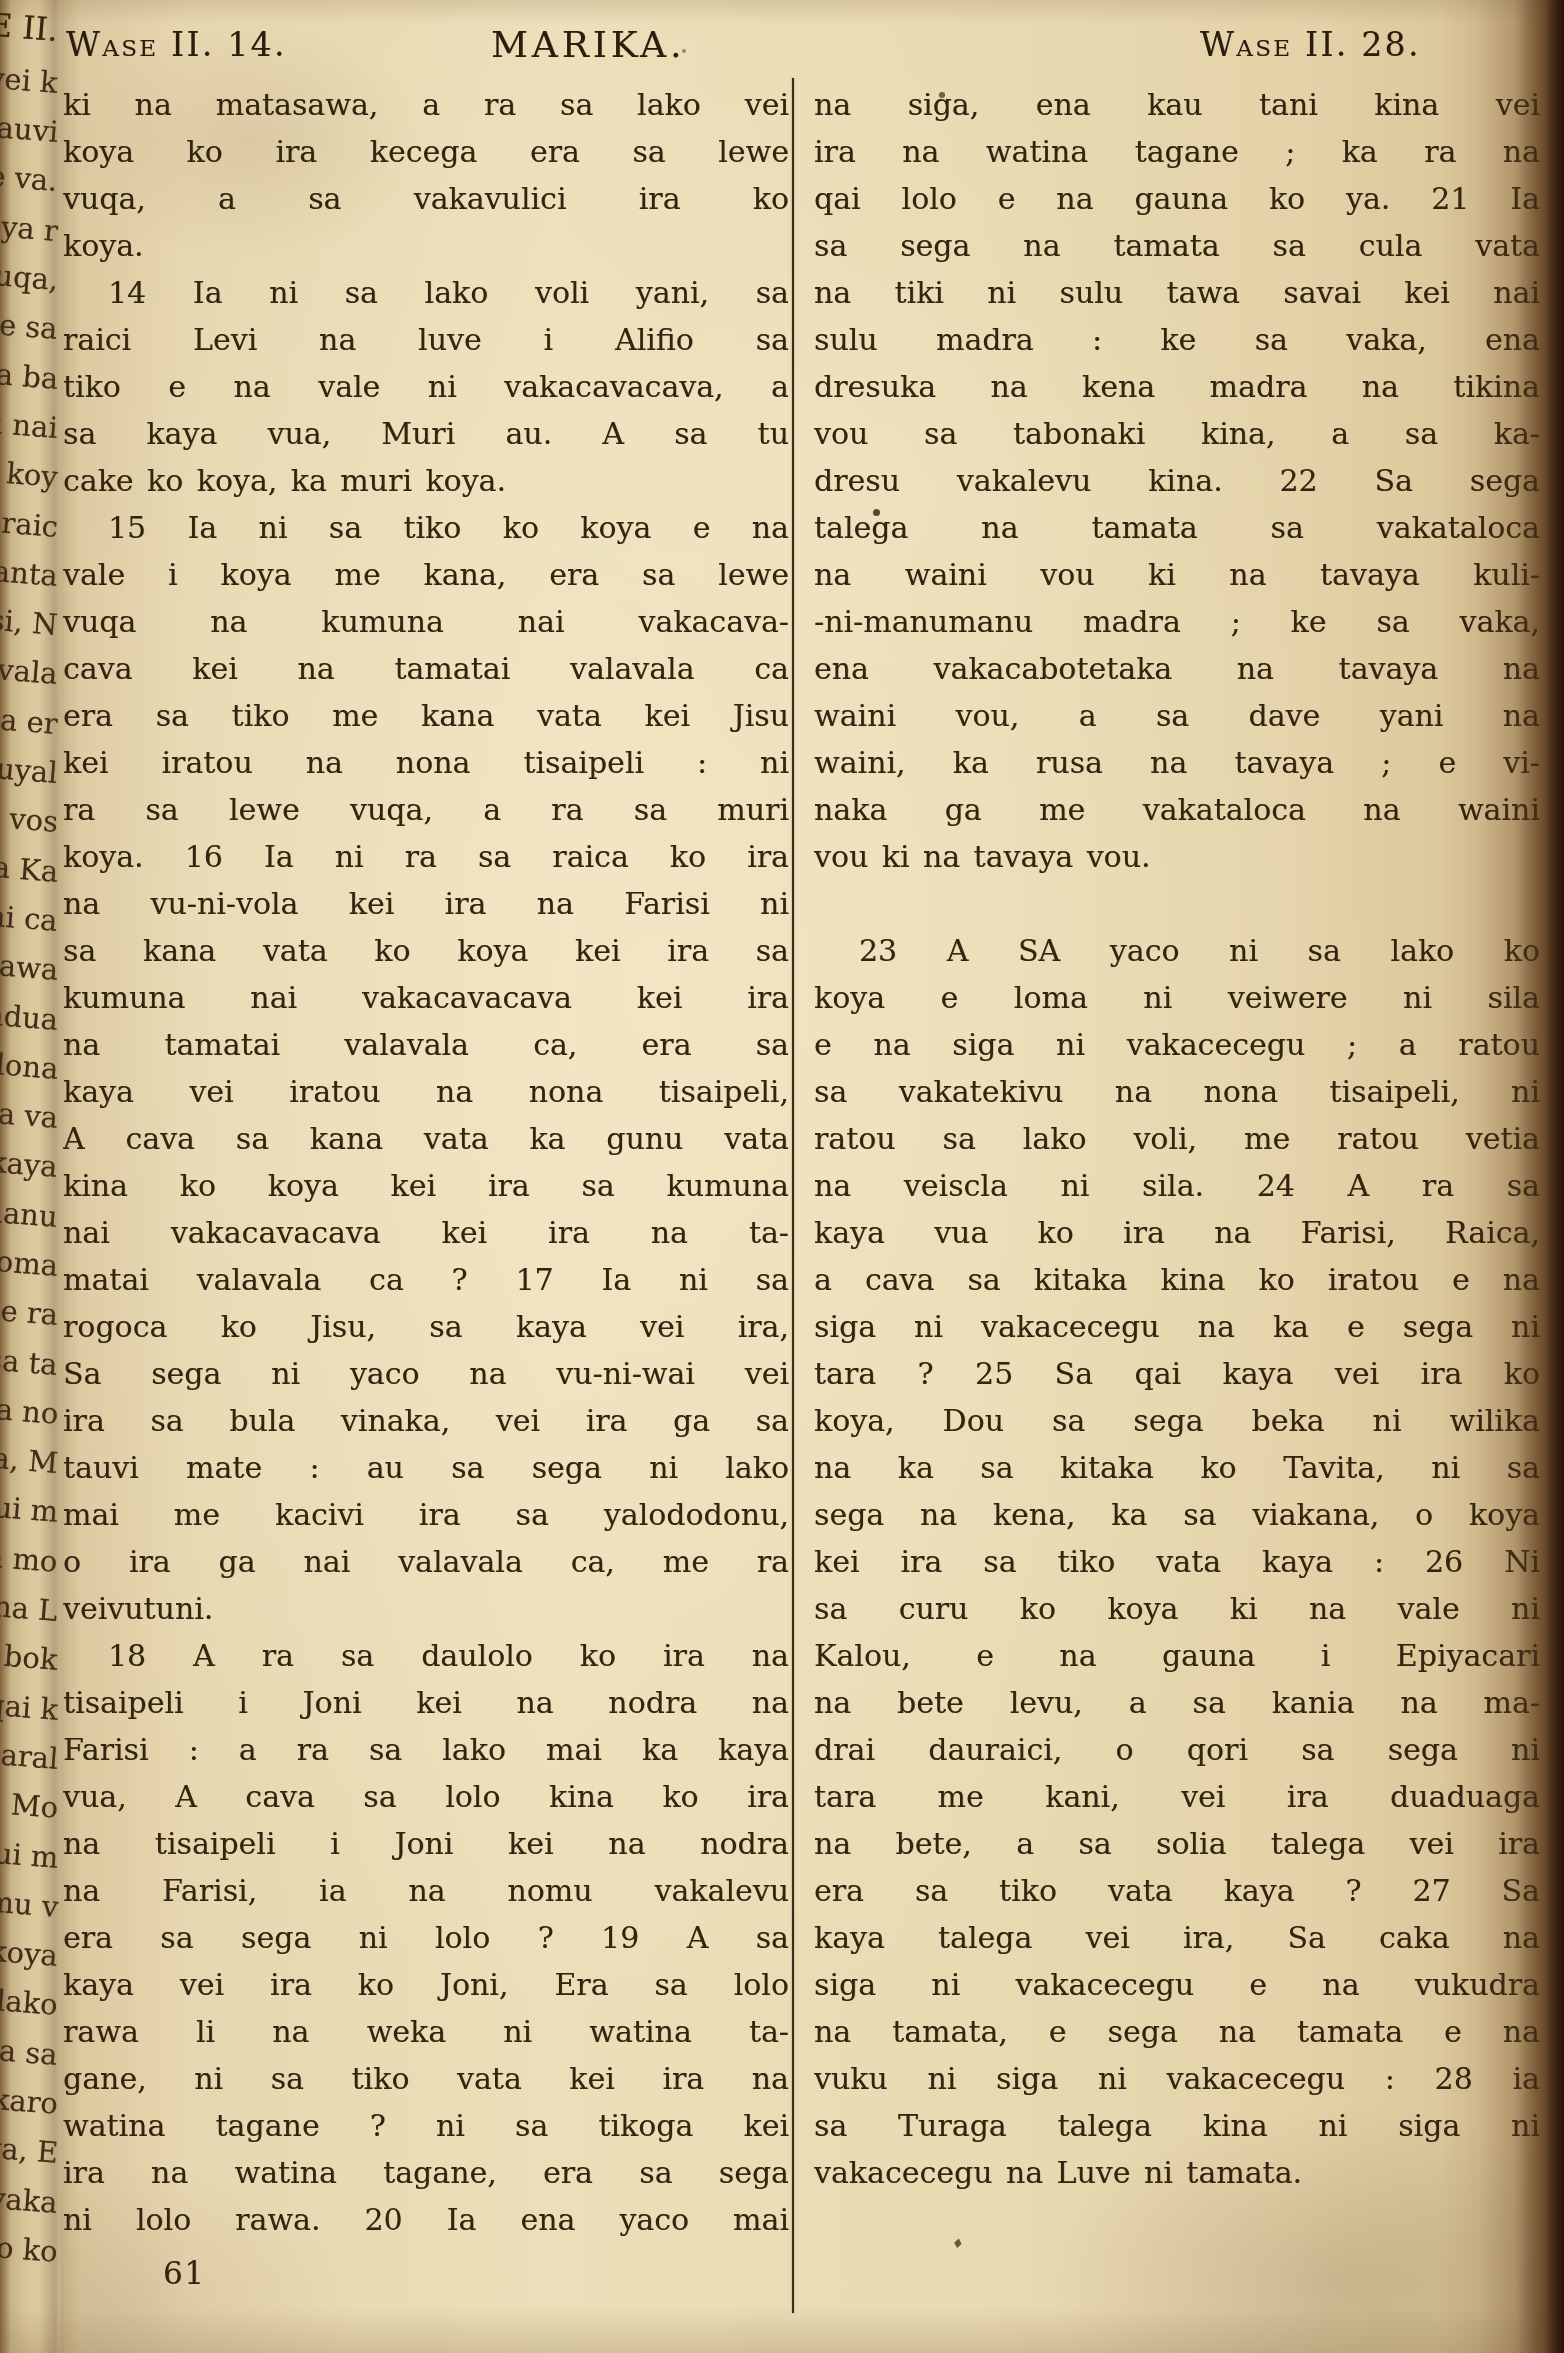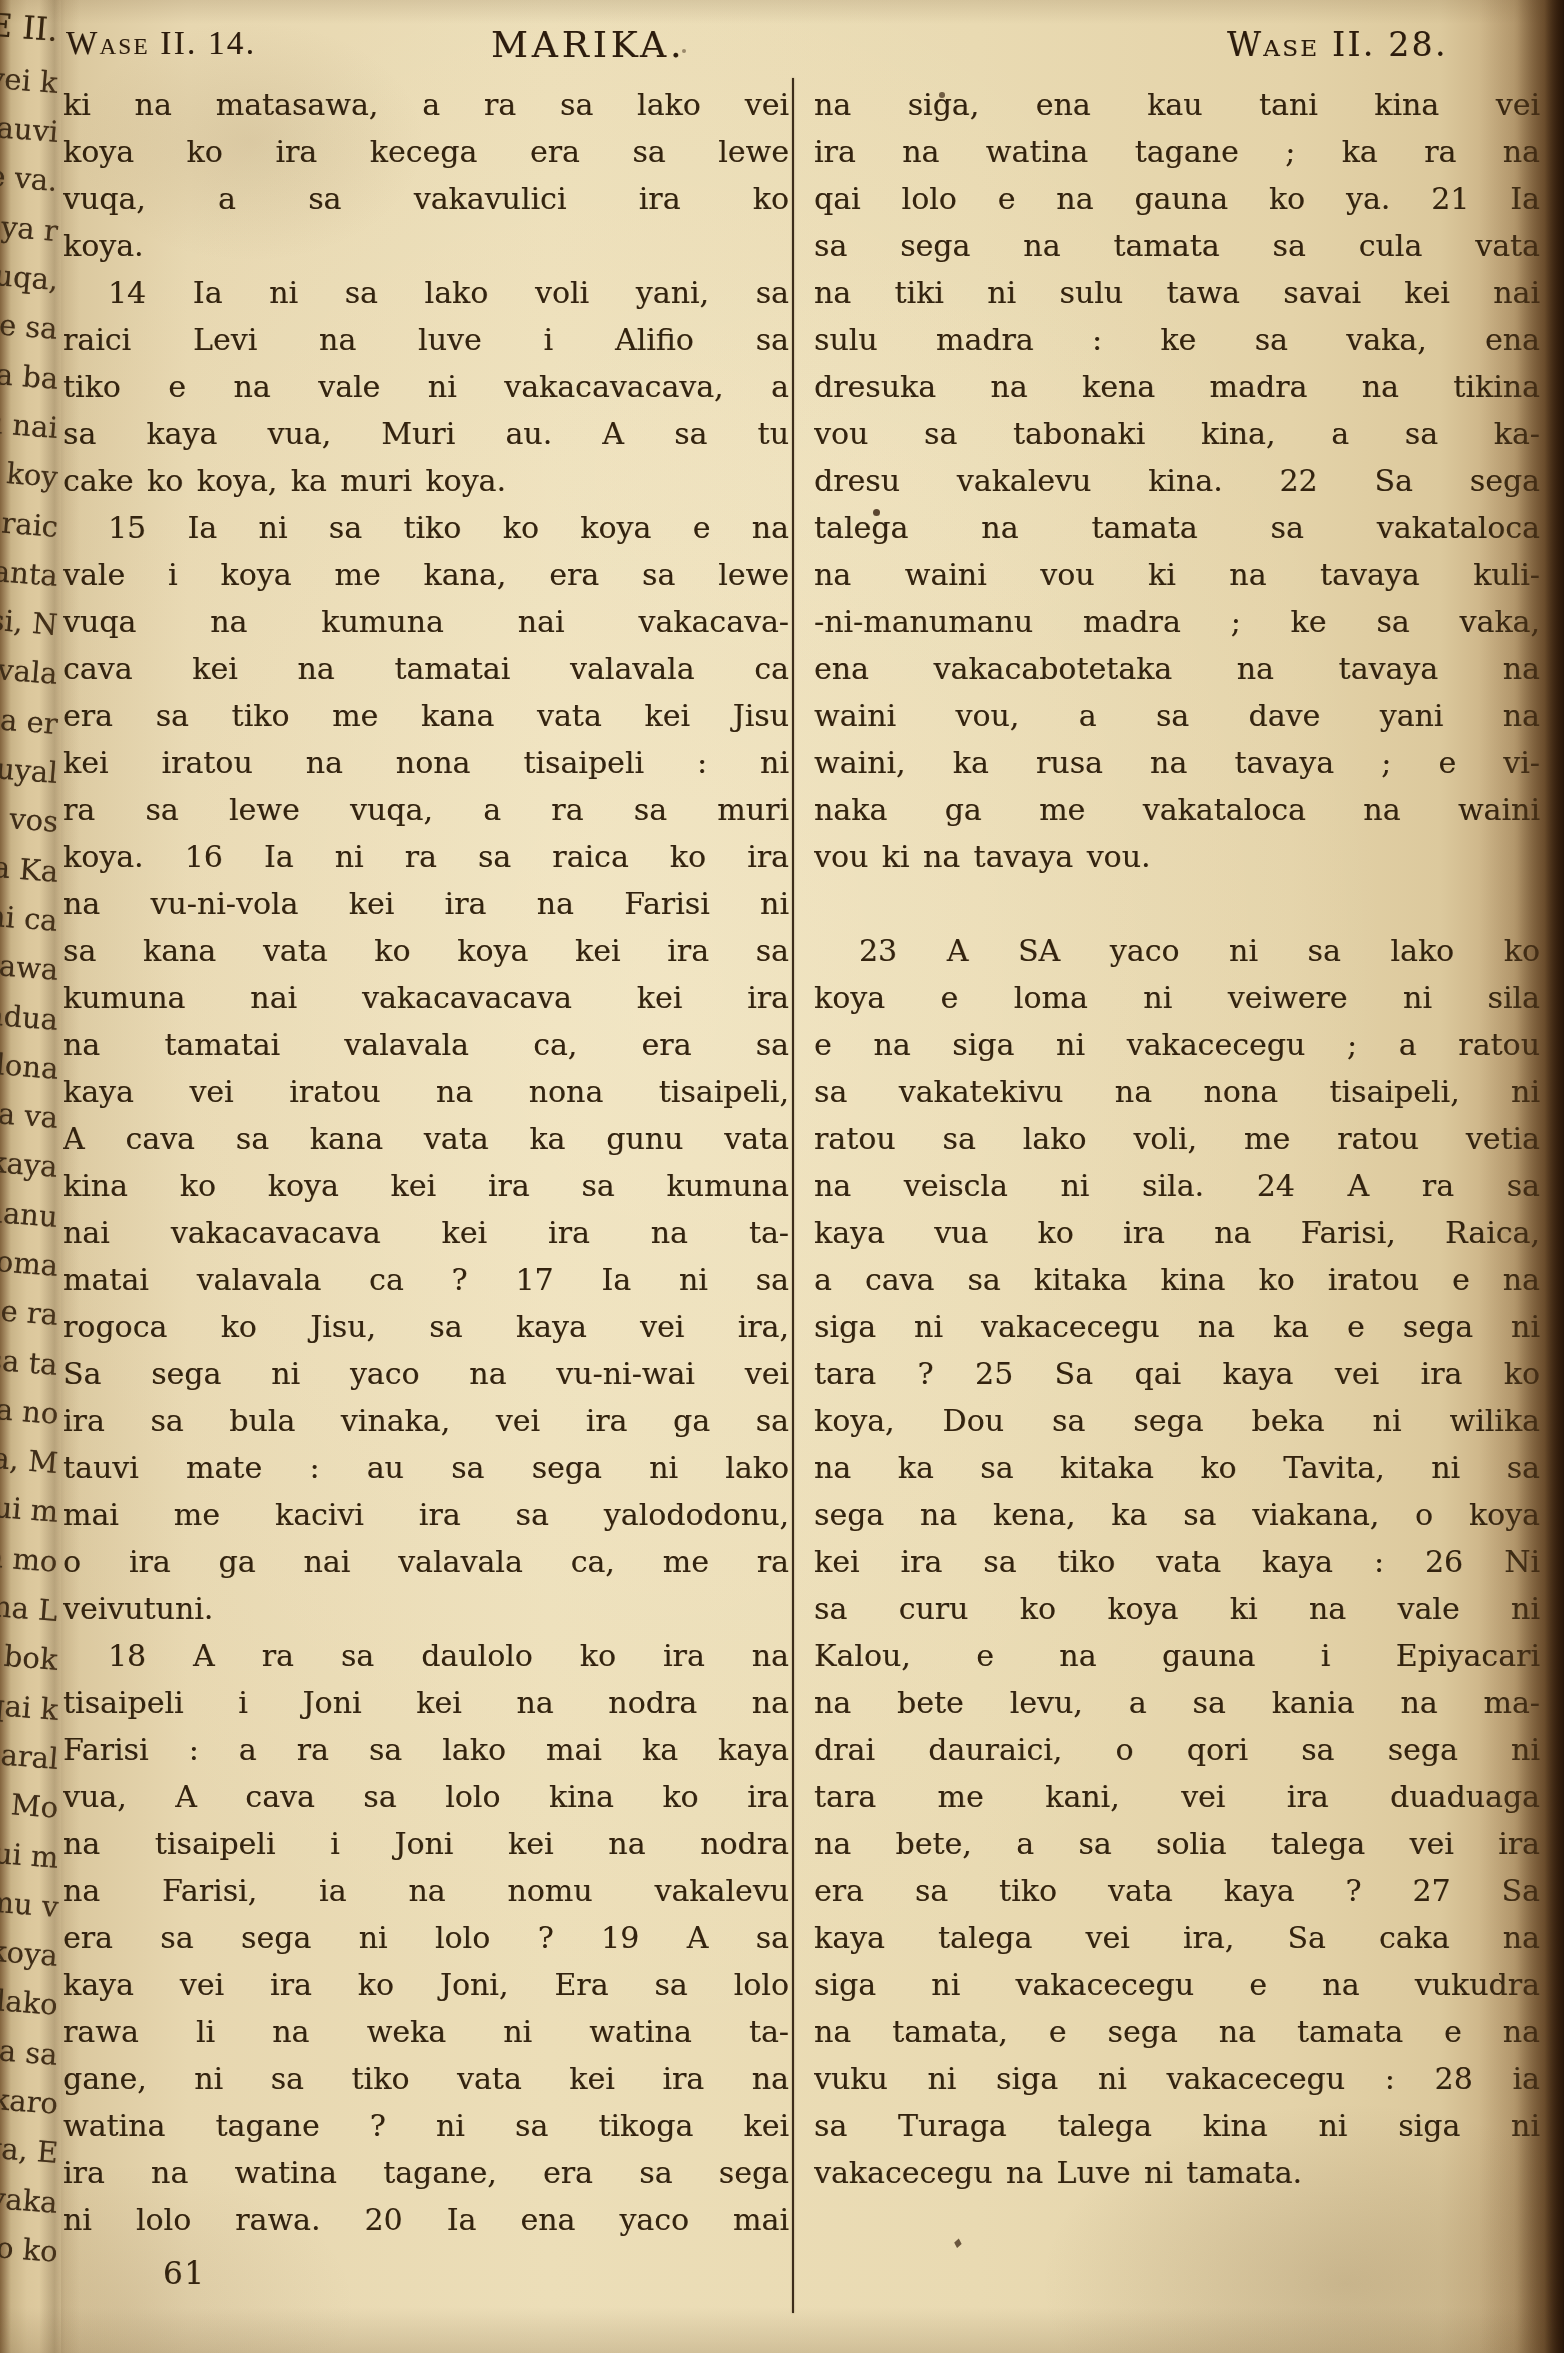--- a/index.html
+++ b/index.html
@@ -39,22 +39,22 @@
   .frag-header{font-size:32px;font-variant:small-caps;color:#35240f;}
   .fold{
     position:absolute;left:39px;top:0;width:41px;height:2354px;pointer-events:none;
     background:linear-gradient(to right, rgba(90,65,35,0) 0%, rgba(90,65,35,.30) 38%, rgba(130,100,60,.14) 64%, rgba(0,0,0,0) 100%);
   }
   .header-left,.header-right{
     position:absolute;top:25px;font-size:33px;color:#2c1c0d;
     font-variant:small-caps;letter-spacing:2.3px;
     text-shadow:0.4px 0.4px 0.6px rgba(44,28,13,.4);
   }
-  .header-left{left:66px;font-family:Liberation Serif, serif;}
-  .header-right{left:1227px;}
+  .header-left{left:66px;}
+  .header-right{left:1200px;}
   .header-center{
     position:absolute;left:491px;top:23.5px;font-size:36px;color:#2c1c0d;
     letter-spacing:3.9px;text-shadow:0.4px 0.4px 0.6px rgba(44,28,13,.4);
   }
   .divider{
     position:absolute;left:792px;top:78px;width:2.3px;height:2235px;
     background:#3c2c1a;box-shadow:0 0 1.6px rgba(60,44,26,.55);
   }
   .col{
     position:absolute;top:81px;width:726px;

